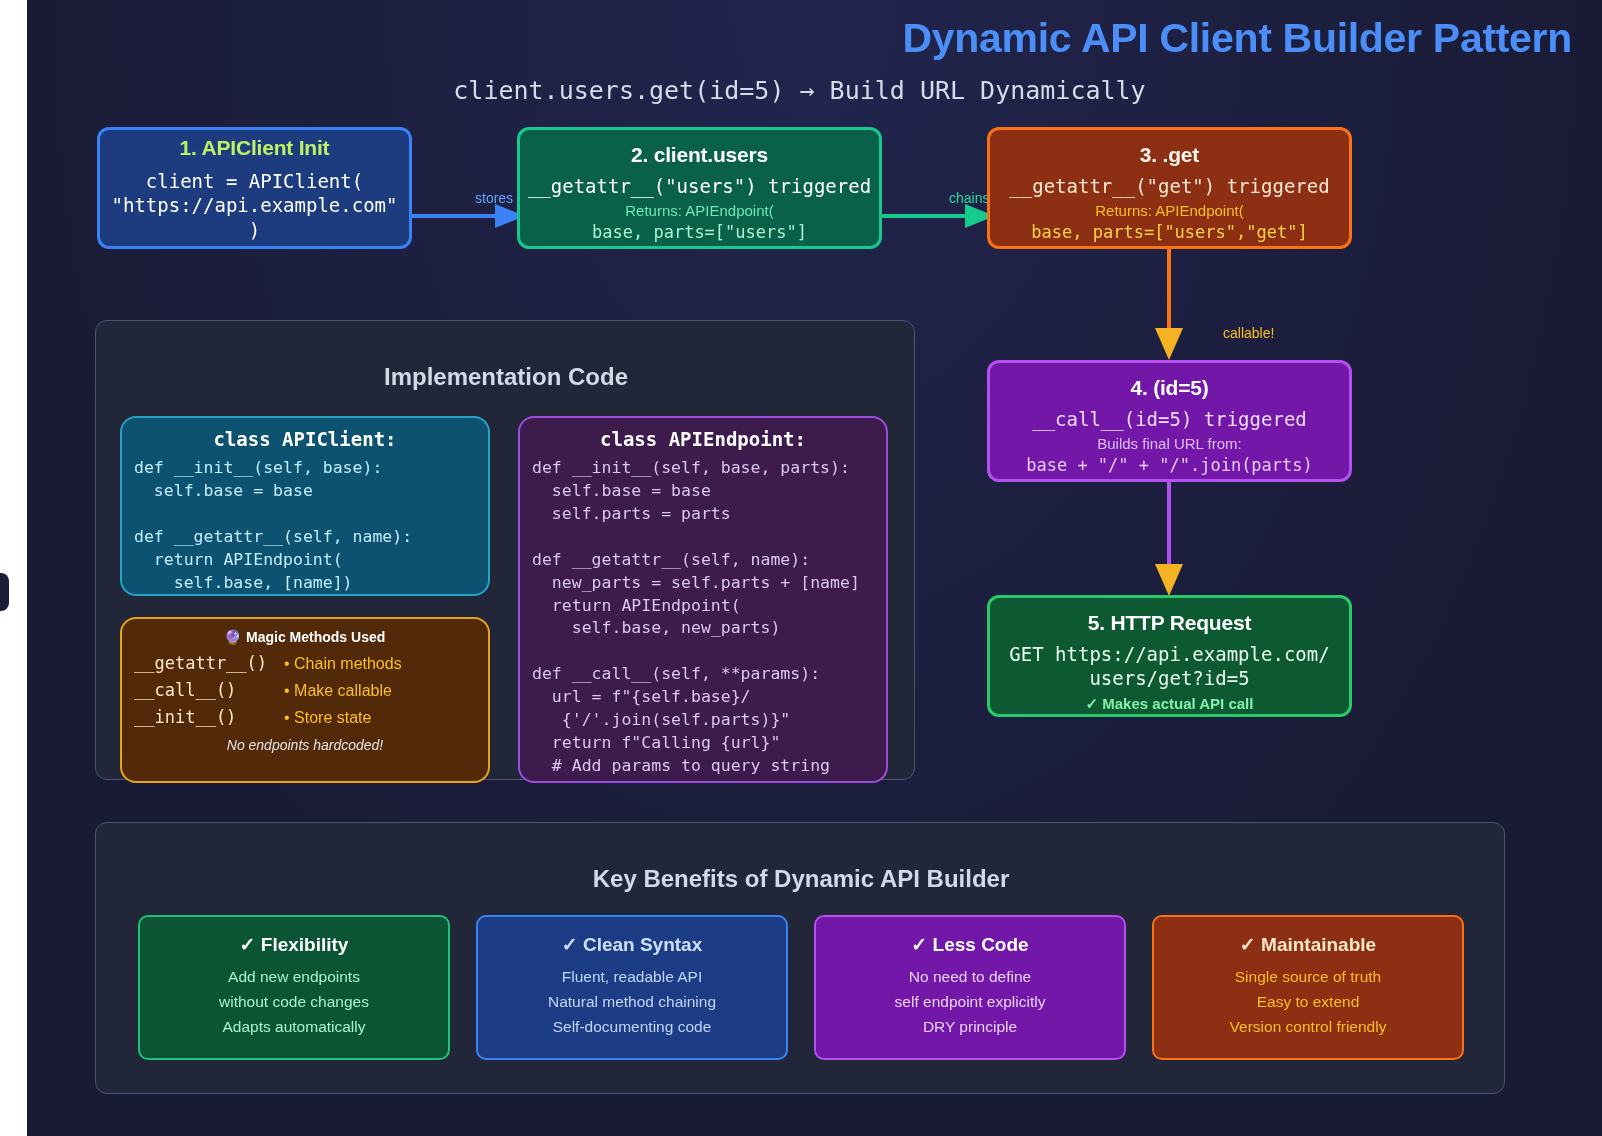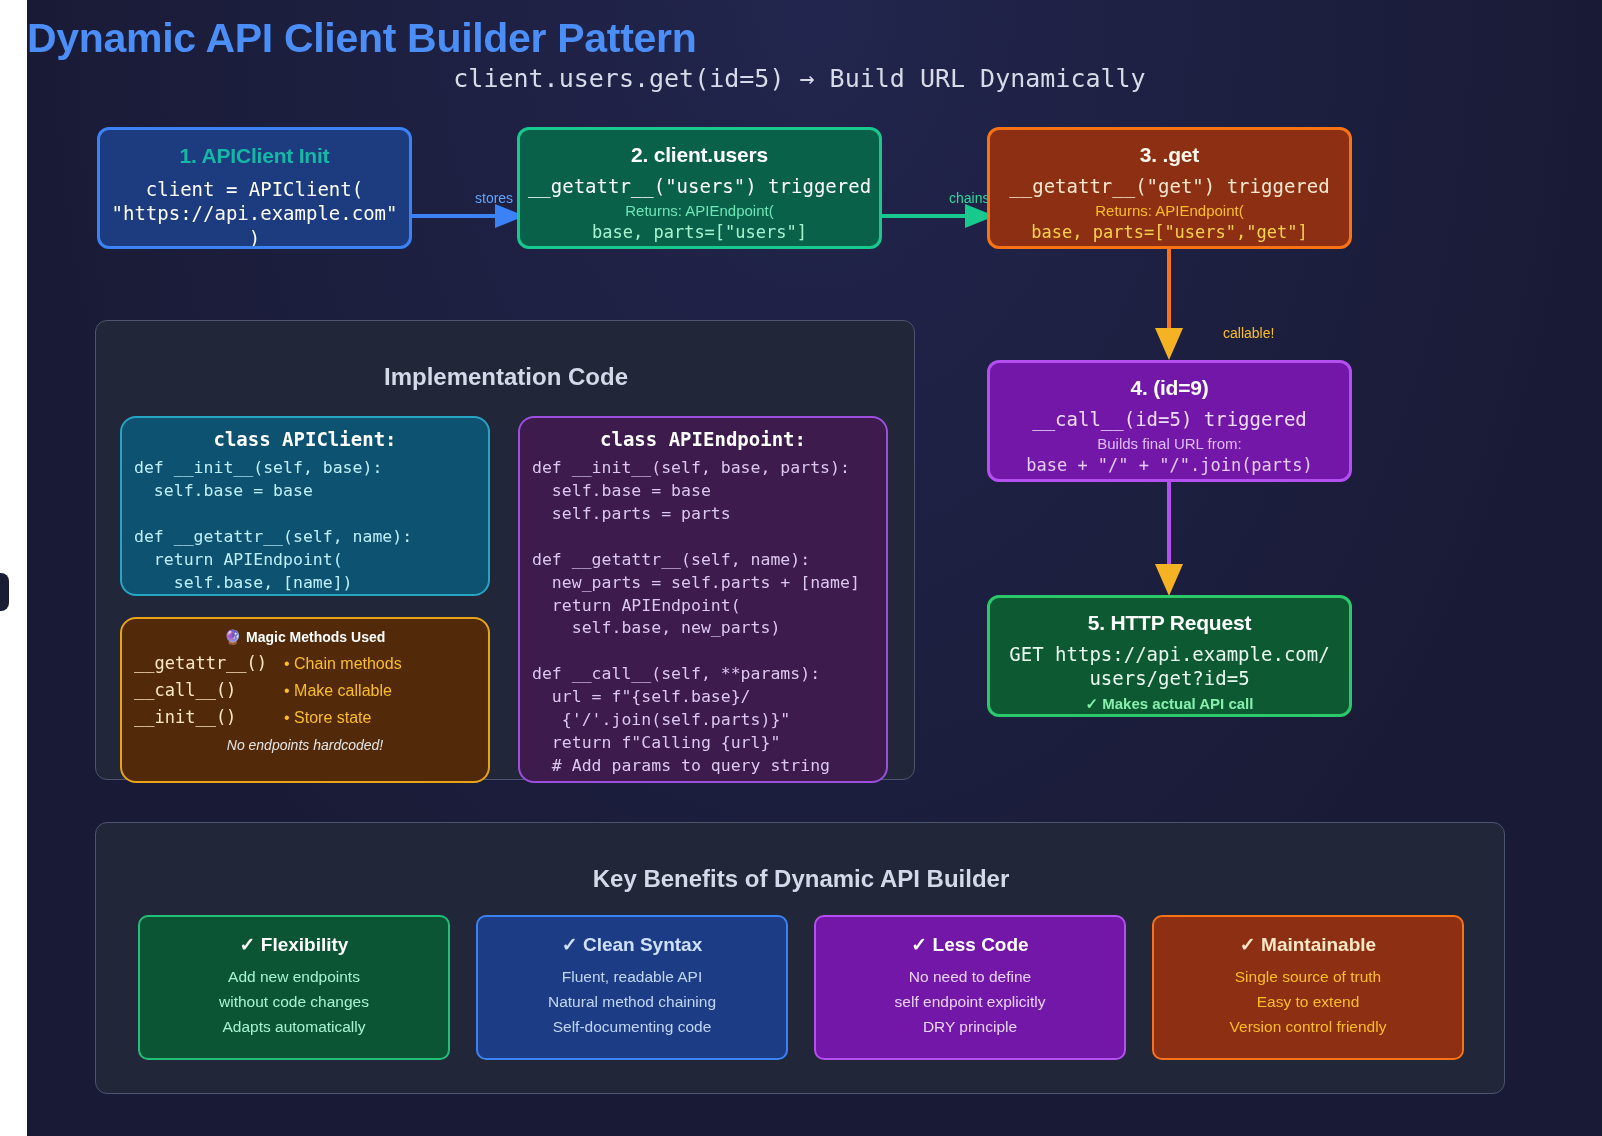--- a/index.html
+++ b/index.html
@@ -43,29 +43,29 @@
     left: 27px; top: 0;
     width: 1575px; height: 1136px;
     background: #1b1d3b;
     background-image: radial-gradient(ellipse at 50% 0%, #22254d 0%, #191b36 70%);
   }
 
   
   #title {
     position: absolute;
     left: 0; top: 15px; width: 1545px;
-    text-align: left;
+    text-align: right;
     font-size: 41px;
     font-weight: bold;
     color: #4c8ef7;
     letter-spacing: -0.3px;
   }
   #subtitle {
     position: absolute;
-    left: 0; top: 64px; width: 1545px;
+    left: 0; top: 76px; width: 1545px;
     text-align: center;
     font-size: 25px;
     color: #d7dbe8;
     font-family: "DejaVu Sans Mono", monospace;
   }
 
   
   .flowbox {
     position: absolute;
     border-radius: 12px;
@@ -93,21 +93,21 @@
   .fb-check {
     font-size: 15px;
     font-weight: bold;
   }
 
   
   #box1 {
     left: 70px; top: 127px; width: 315px; height: 122px;
     background: #1d3c80; border-color: #3b82f6;
   }
-  #box1 .fb-title { color: #14b8a6; margin-top: 14px; }
+  #box1 .fb-title { color: #bef264; margin-top: 6px; }
   #box1 .fb-mono { color: #ffffff; line-height: 1.28; margin-top: 9px; }
 
   
   #box2 {
     left: 490px; top: 127px; width: 365px; height: 122px;
     background: #0a6149; border-color: #18c98d;
   }
   #box2 .fb-title { color: #ffffff; margin-top: 13px; }
   #box2 .fb-mono { color: #ffffff; margin-top: 8px; }
   #box2 .fb-small { color: #6ee7b7; margin-top: 5px; }
@@ -343,21 +343,21 @@
     </div>
 
     <div class="flowbox" id="box3">
       <div class="fb-title">3. .get</div>
       <div class="fb-mono">__getattr__("get") triggered</div>
       <div class="fb-small">Returns: APIEndpoint(</div>
       <div class="fb-monosmall">base, parts=["users","get"]</div>
     </div>
 
     <div class="flowbox" id="box4">
-      <div class="fb-title">4. (id=9)</div>
+      <div class="fb-title">4. (id=5)</div>
       <div class="fb-mono">__call__(id=5) triggered</div>
       <div class="fb-small">Builds final URL from:</div>
       <div class="fb-monosmall">base + "/" + "/".join(parts)</div>
     </div>
 
     <div class="flowbox" id="box5">
       <div class="fb-title">5. HTTP Request</div>
       <div class="fb-mono" style="white-space:pre">GET https://api.example.com/
 users/get?id=5</div>
       <div class="fb-check">✓ Makes actual API call</div>

